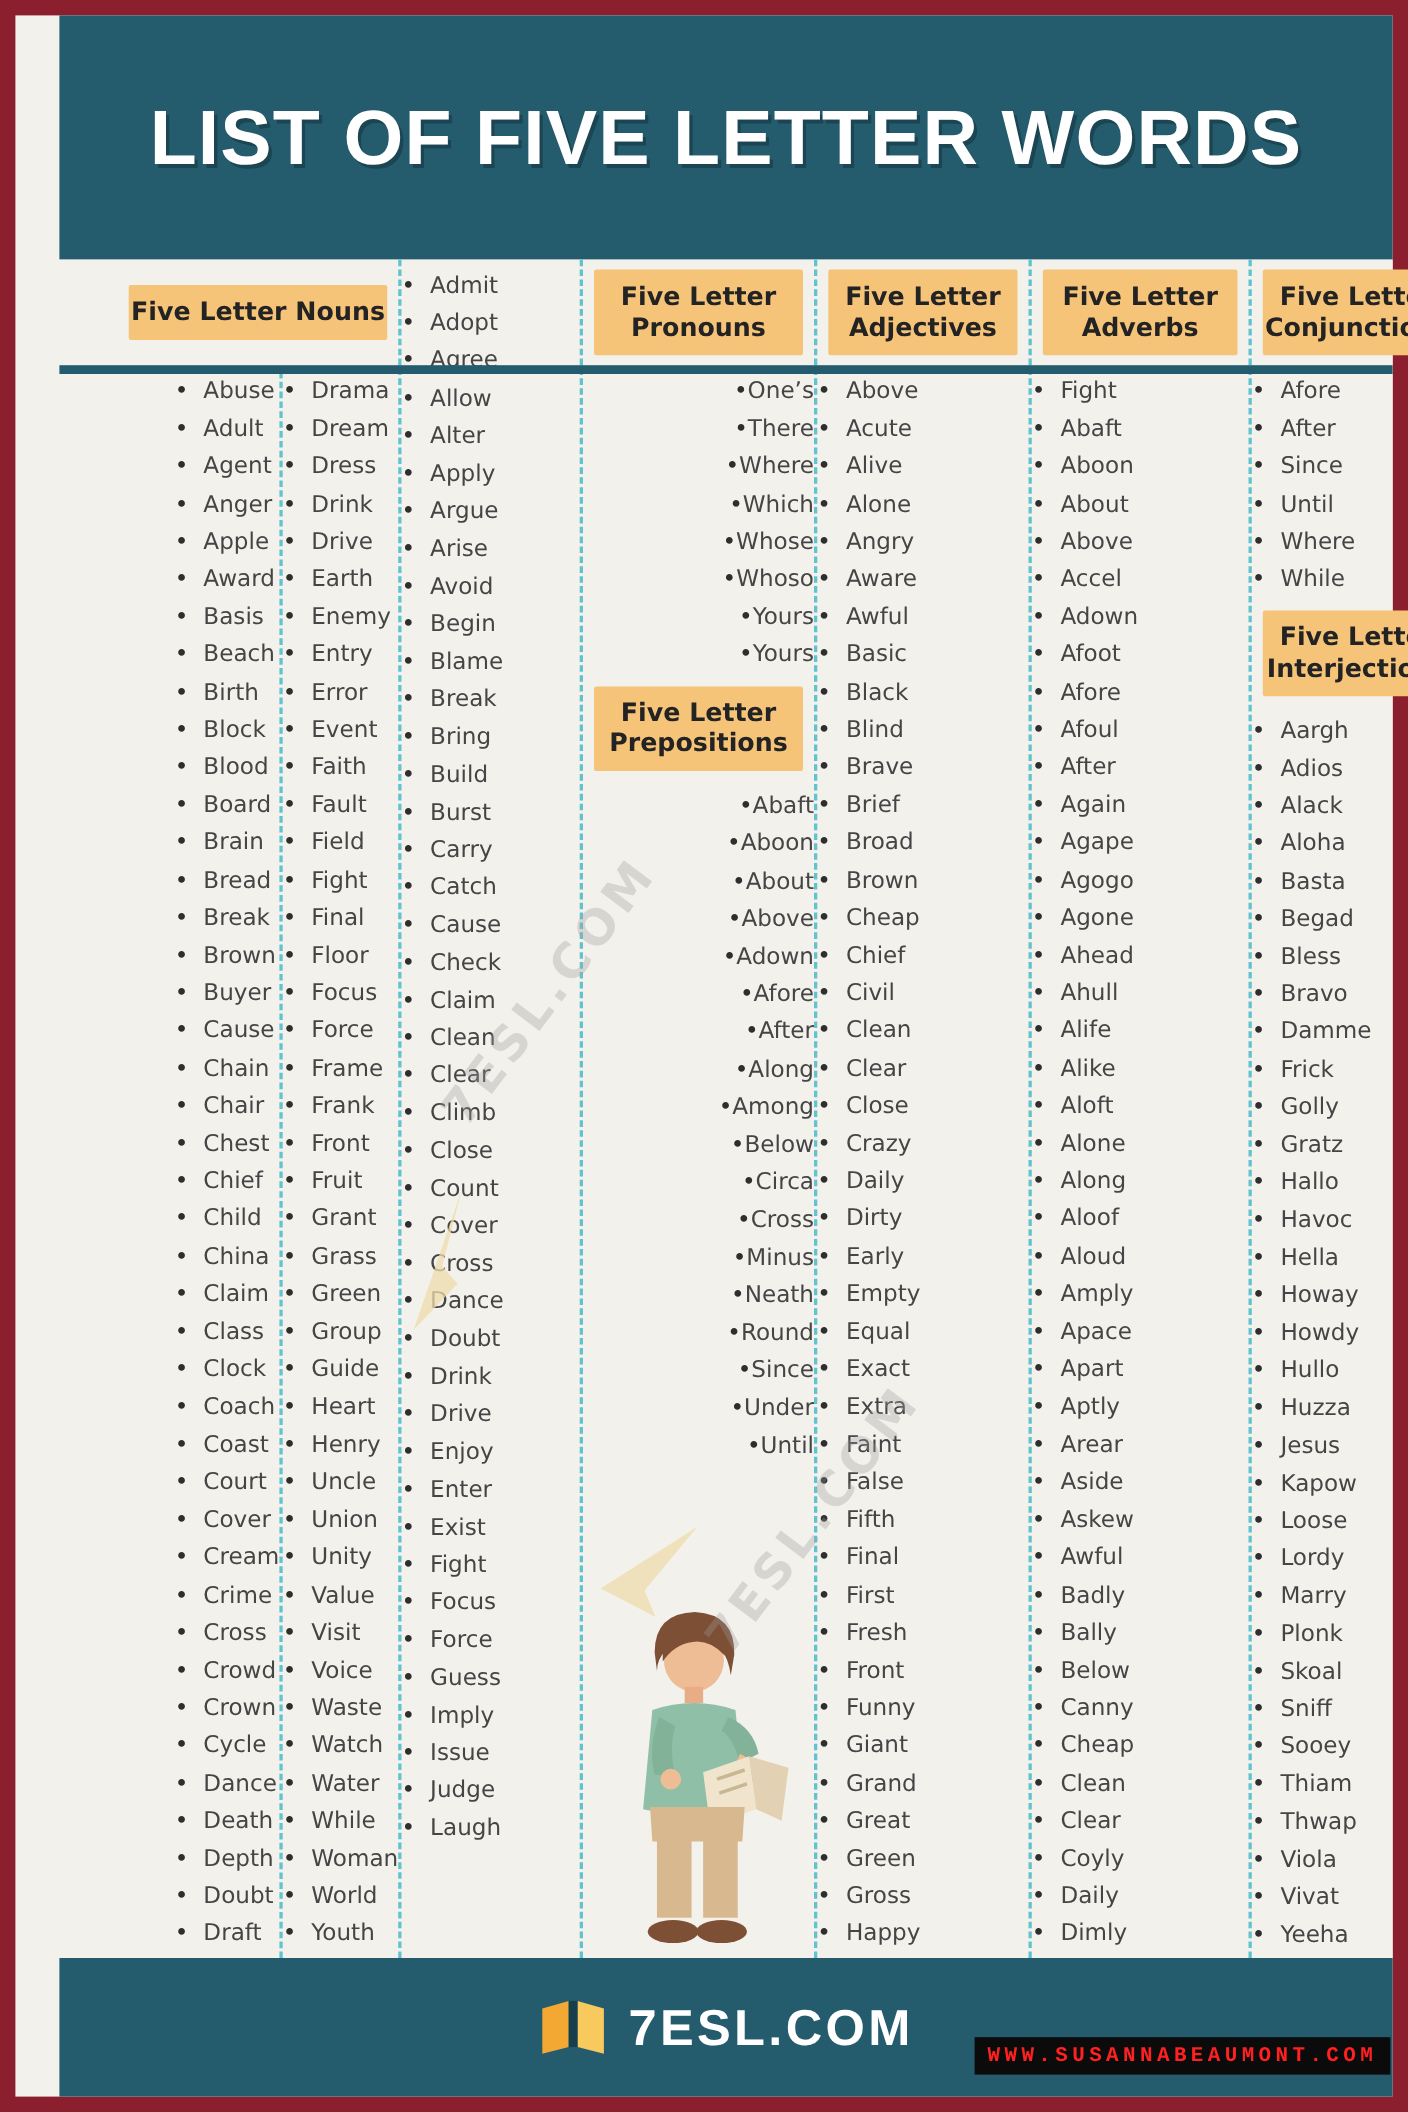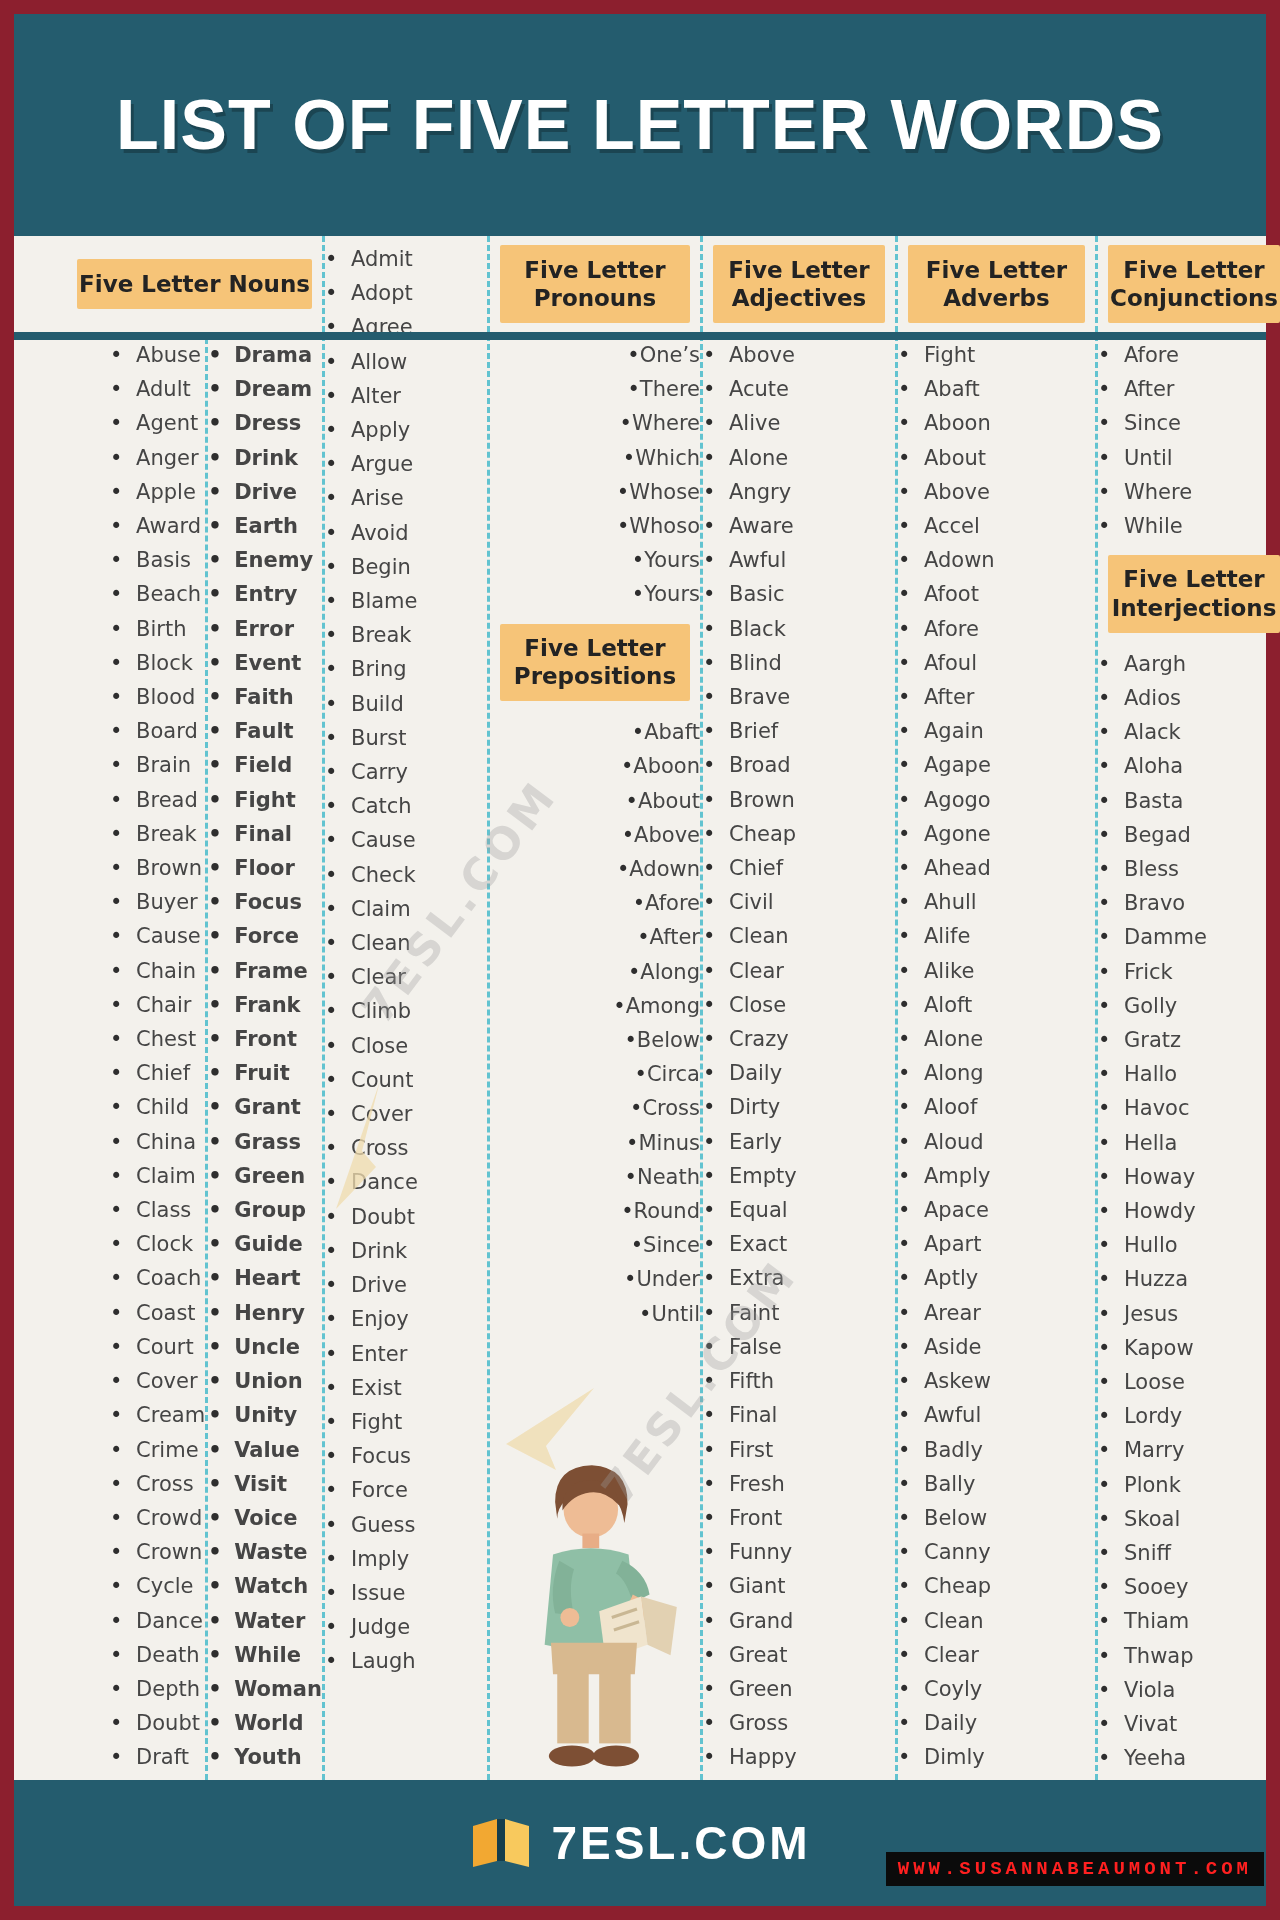--- a/index.html
+++ b/index.html
@@ -7,20 +7,21 @@
   body {
     width: 1280px; height: 1920px;
     font-family: "DejaVu Sans", sans-serif;
     overflow: hidden;
   }
   .poster {
     position: relative;
     width: 1280px; height: 1920px;
     border: 14px solid #8c1f2e;
     background: #f3f1ec;
+    padding-left: 40px;
   }
   
   .top-header {
     height: 222px;
     background: #245c6e;
     display: flex; align-items: center; justify-content: center;
   }
   .top-header h1 {
     margin: 0;
     font-family: "Liberation Sans", sans-serif;
@@ -81,21 +82,21 @@
   ul.words li {
     font-size: 21px; line-height: 34.2px; color: #454545;
     white-space: nowrap;
   }
   ul.words li::before {
     content: "\2022";
     display: inline-block; width: 26px;
     color: #2e2e2e;
   }
   .pad-nouns1 { padding-left: 22px; }
-  .pad-nouns2 { padding-left: 12px; font-weight: bold; }
+  .pad-nouns2 { padding-left: 12px; }
   .pad-verbs  { padding-left: 30px; }
   .pad-pron   { padding-left: 44px; text-align: right; }
   .pad-adj    { padding-left: 50px; }
   .pad-adv    { padding-left: 52px; }
   .pad-conj   { padding-left: 36px; }
   .nouns-words { display: flex; flex: 1; }
   .nouns-words ul { flex: 1; }
   .nouns-words ul.second { border-left: 3px dashed #62c3d0; }
   
   .figure-wrap {

